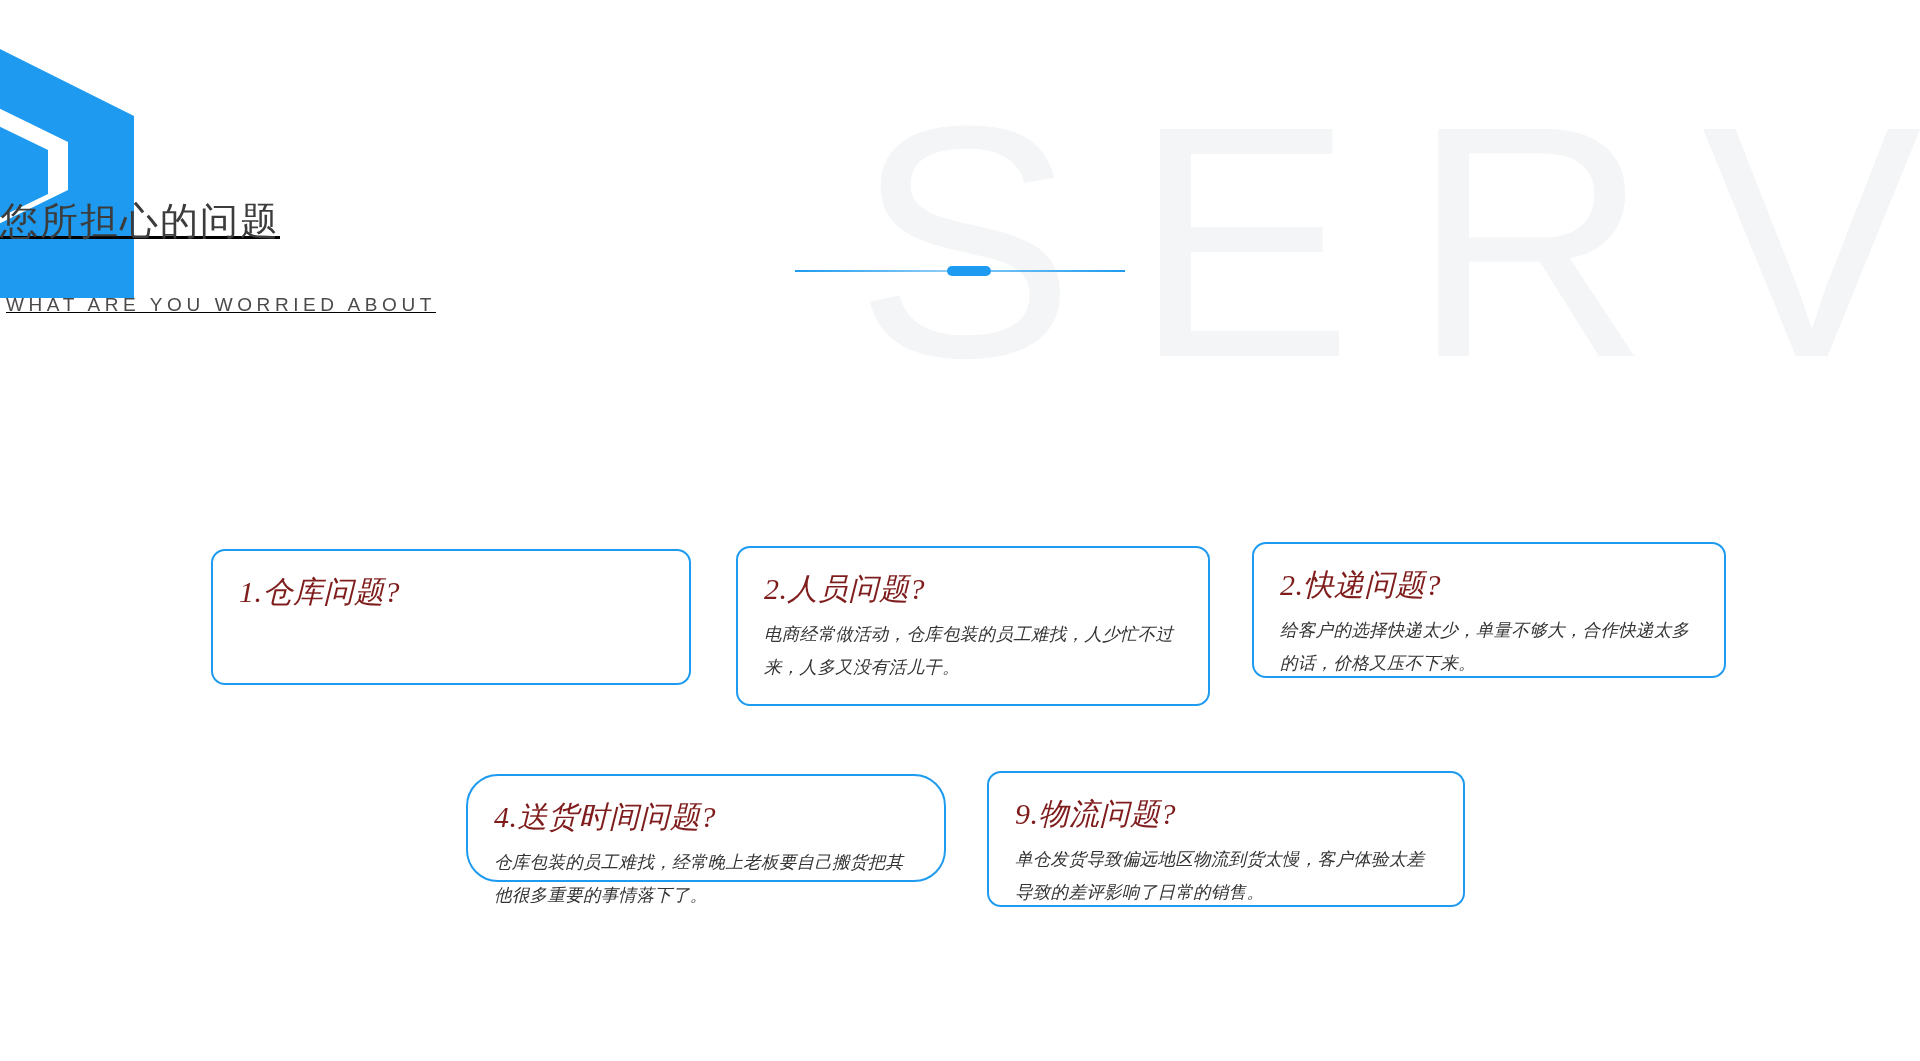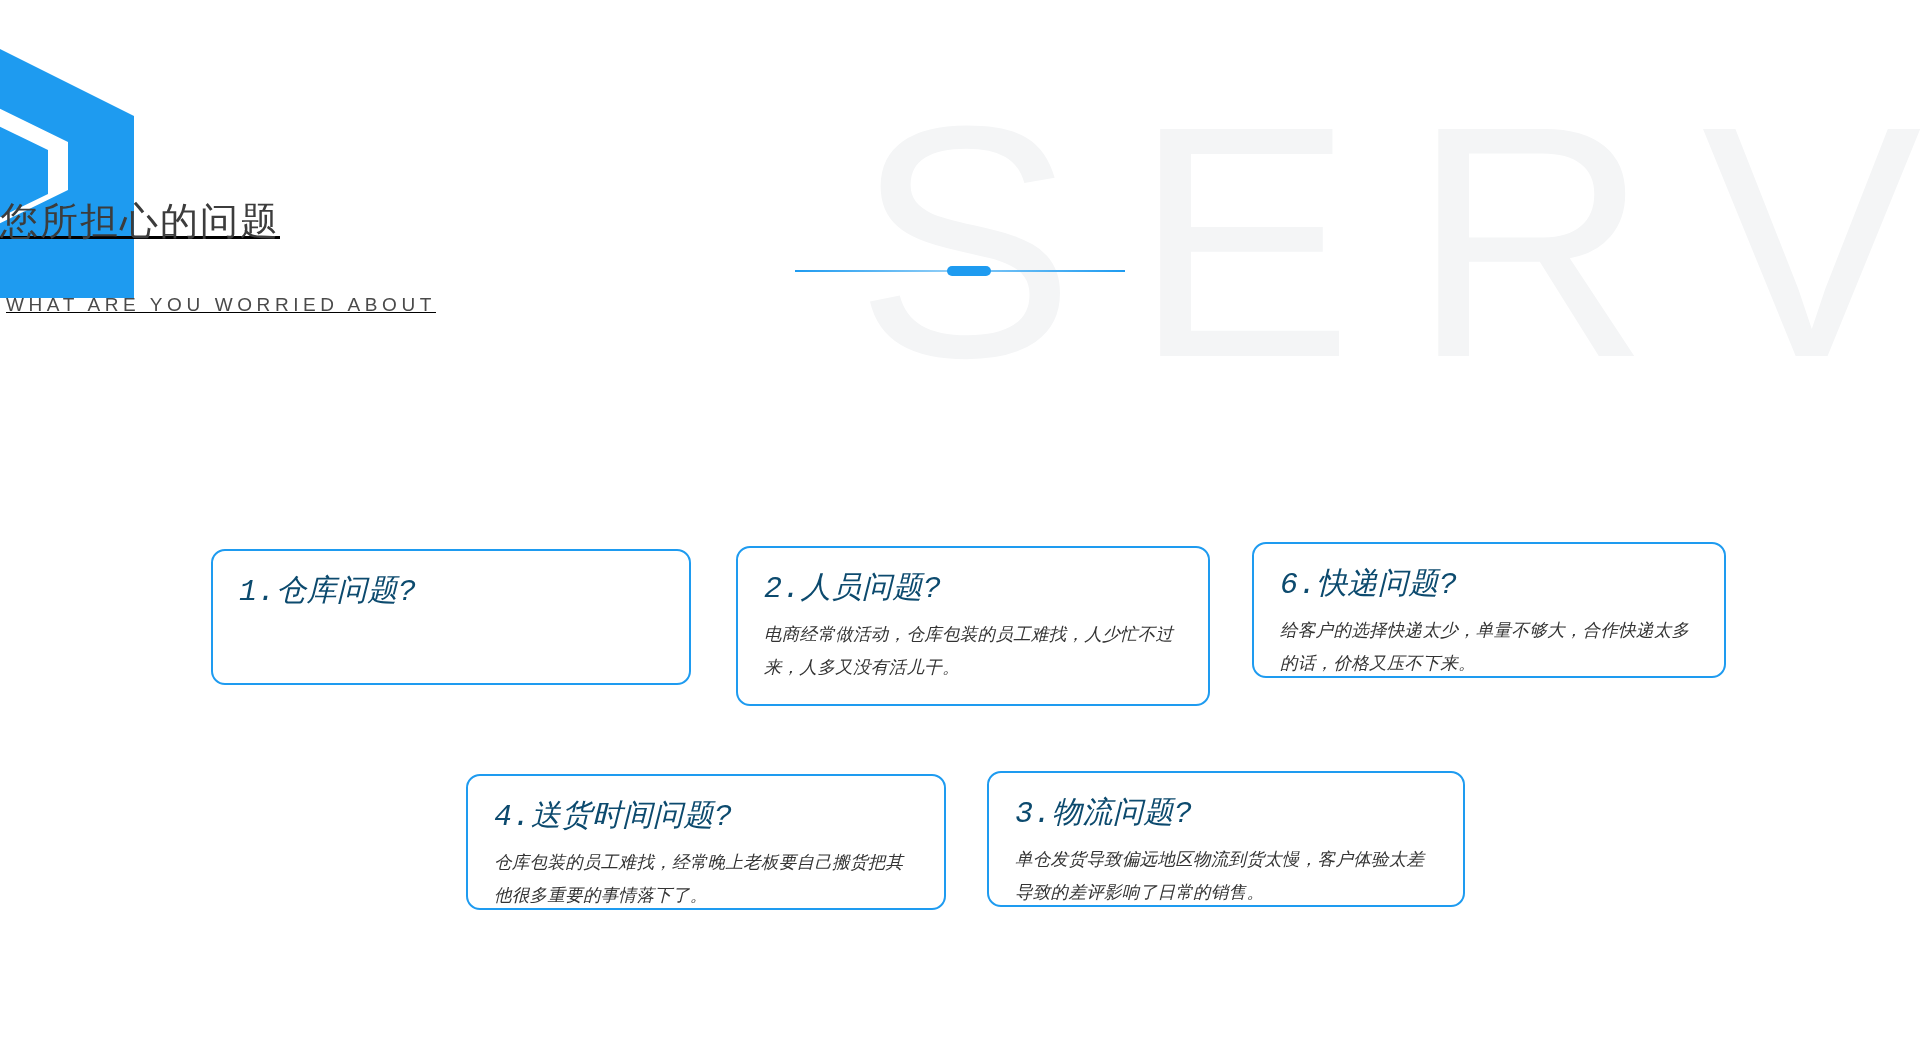--- a/index.html
+++ b/index.html
@@ -98,42 +98,42 @@
     position: absolute;
     box-sizing: border-box;
     border: 2.5px solid #1e9bf0;
     border-radius: 14px;
     background: #ffffff;
     padding: 22px 26px 20px 26px;
   }
   .card-title {
     font-size: 30px;
     font-style: italic;
-    color: #0c4a6e;
+    color: #7f1d1d;
     letter-spacing: 0.5px;
     line-height: 38px;
     white-space: nowrap;
-    font-family: Liberation Mono, monospace;
+    font-family: Liberation Serif, serif;
   }
   .card-body {
     margin-top: 10px;
     font-size: 17.5px;
     font-style: italic;
     color: #333333;
     line-height: 33px;
     letter-spacing: 0.3px;
     font-family: "Liberation Sans", "DejaVu Sans", sans-serif;
   }
 
   
   .card-1 { left: 211px;  top: 549px; width: 480px;  height: 136px; }
   .card-2 { left: 736px;  top: 546px; width: 474px;  height: 160px; }
   .card-3 { left: 1252px; top: 542px; width: 474px;  height: 136px; }
   
-  .card-4 { left: 466px;  top: 774px; width: 480px;  height: 136px; }
+  .card-4 { left: 466px;  top: 774px; width: 480px;  height: 108px; border-radius: 32px; }
   .card-5 { left: 987px;  top: 771px; width: 478px;  height: 136px; }
 </style>
 </head>
 <body>
 
 <div class="logo-wrap">
   <svg width="250" height="260" viewBox="0 0 250 260" xmlns="http://www.w3.org/2000/svg">
     <path d="M 36 0 L 192 78 L 192 260 L 36 260 L 36 196 L 126 152 L 126 104 L 36 60 Z" fill="#1e9bf0"></path>
     <path d="M 36 78 L 106 112 L 106 156 L 36 190 Z" fill="#1e9bf0"></path>
   </svg>
@@ -153,25 +153,25 @@
 <div class="card card-1">
   <div class="card-title">1.仓库问题?</div>
 </div>
 
 <div class="card card-2">
   <div class="card-title">2.人员问题?</div>
   <div class="card-body">电商经常做活动，仓库包装的员工难找，人少忙不过来，人多又没有活儿干。</div>
 </div>
 
 <div class="card card-3">
-  <div class="card-title">6.快递问题?</div>
+  <div class="card-title">2.快递问题?</div>
   <div class="card-body">给客户的选择快递太少，单量不够大，合作快递太多的话，价格又压不下来。</div>
 </div>
 
 <div class="card card-4">
   <div class="card-title">4.送货时间问题?</div>
   <div class="card-body">仓库包装的员工难找，经常晚上老板要自己搬货把其他很多重要的事情落下了。</div>
 </div>
 
 <div class="card card-5">
-  <div class="card-title">3.物流问题?</div>
+  <div class="card-title">9.物流问题?</div>
   <div class="card-body">单仓发货导致偏远地区物流到货太慢，客户体验太差导致的差评影响了日常的销售。</div>
 </div>
 
 </body></html>

